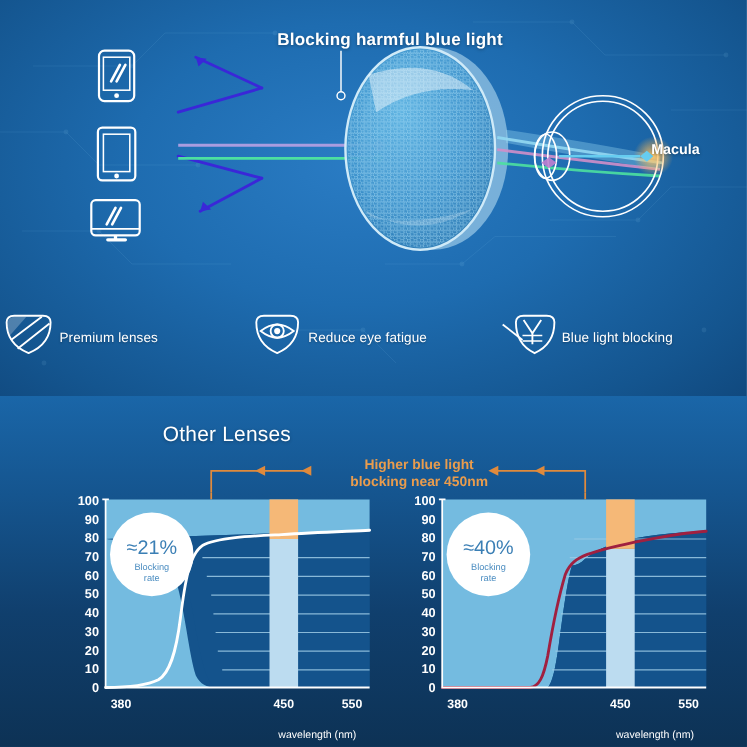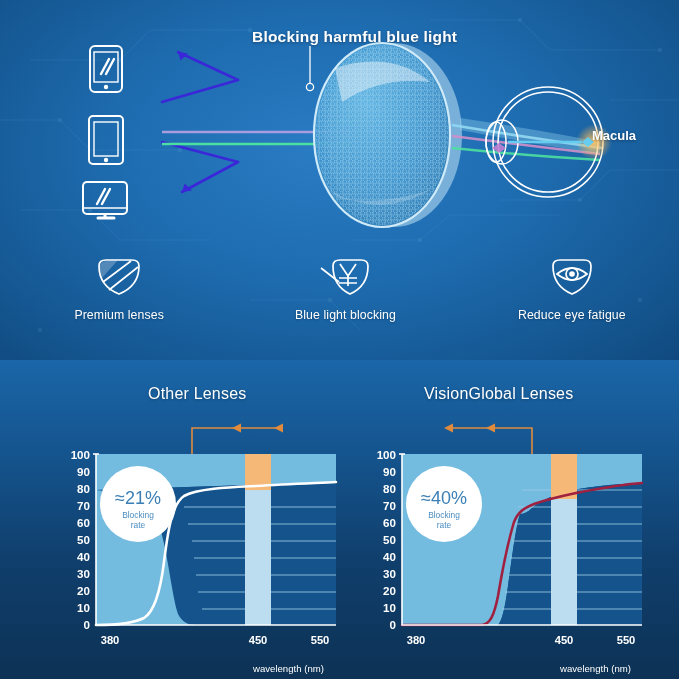--- a/index.html
+++ b/index.html
@@ -31,35 +31,35 @@
     position:absolute; left:592px; top:128px;
     color:#ffffff; font-size:13px; font-weight:600;
     text-shadow:0 1px 3px rgba(0,0,0,.35); white-space:nowrap;text-align:center;
   }
 
   
   .features {
     position:absolute; left:0; top:252px; width:679px; height:100px;
     display:flex;
   }
-  .feature { flex:1; display:flex; flex-direction:column; align-items:center;padding-left:12px; }
+  .feature { flex:1; display:flex; flex-direction:row; align-items:center; }
   .feature .ficon { height:46px; display:flex; align-items:flex-end; }
   .feature .flabel {
     margin-top:10px; color:#ffffff; font-size:12.3px; font-weight:500;
     text-align:center; line-height:1.22; letter-spacing:.1px;
     text-shadow:0 1px 2px rgba(0,0,0,.3); padding:0 2px;
   }
 
   
   .lower {
     position:absolute; left:0; top:360px; width:679px; height:319px;
     background: linear-gradient(180deg,#1a66a8 0%, #15558f 28%, #103f6d 62%, #0d3255 100%);
   }
   .chart-title {
-    position:absolute; color:#ffffff; font-size:16px; font-weight:500;
+    position:absolute; color:#ffffff; font-size:19px; font-weight:500;
     letter-spacing:.2px; white-space:nowrap; text-shadow:0 1px 3px rgba(0,0,0,.3);
   }
   #title-left  { left:148px; top:385px; }
   #title-right { left:424px; top:385px; }
 
   .annot {
     position:absolute; left:286px; top:414px; width:190px;
     color:#e99c4d; font-size:12.6px; font-weight:bold; line-height:1.28;
     text-align:center; white-space:nowrap;
   }
@@ -225,61 +225,64 @@
           <path d="M10 26 L38 5 M16 34 L45 11" stroke="#fff" stroke-width="1.7"></path>
           <path d="M6.5 13 Q6.5 5 13.5 5 H24 L9 22 Z" fill="#fff" opacity=".25"></path>
         </svg>
       </div>
       <div class="flabel">Premium lenses</div>
     </div>
 
 
     <div class="feature">
       <div class="ficon">
+        <svg width="52" height="42">
+          <path d="M7 10 Q7 4 14 4 H38 Q45 4 45 10 Q45 30 26 38 Q7 30 7 10 Z" fill="none" stroke="#fff" stroke-width="1.7"></path>
+          <path d="M11 18 Q26 6 41 18 Q26 30 11 18 Z" fill="none" stroke="#fff" stroke-width="1.7"></path>
+          <circle cx="26" cy="18" r="6" fill="none" stroke="#fff" stroke-width="1.7"></circle>
+          <circle cx="26" cy="18" r="2.8" fill="#fff"></circle>
+        </svg>
+      </div>
+      <div class="flabel">Reduce eye fatigue</div>
+    </div>
+
+    <div class="feature">
+      <div class="ficon">
         <svg width="56" height="42">
           <path d="M16 10 Q16 4 23 4 H44 Q51 4 51 10 Q51 30 33 38 Q16 30 16 10 Z" fill="none" stroke="#fff" stroke-width="1.7"></path>
           <path d="M23 8 L31 20 L39 8" stroke="#fff" stroke-width="1.7" fill="none"></path>
           <path d="M31 20 V30" stroke="#fff" stroke-width="1.7"></path>
           <path d="M22 22 H40 M22 27 H40" stroke="#fff" stroke-width="1.5"></path>
           <path d="M4 12 L22 26" stroke="#fff" stroke-width="1.7"></path>
         </svg>
       </div>
       <div class="flabel">Blue light blocking</div>
     </div>
-
-    <div class="feature">
-      <div class="ficon">
-        <svg width="52" height="42">
-          <path d="M7 10 Q7 4 14 4 H38 Q45 4 45 10 Q45 30 26 38 Q7 30 7 10 Z" fill="none" stroke="#fff" stroke-width="1.7"></path>
-          <path d="M11 18 Q26 6 41 18 Q26 30 11 18 Z" fill="none" stroke="#fff" stroke-width="1.7"></path>
-          <circle cx="26" cy="18" r="6" fill="none" stroke="#fff" stroke-width="1.7"></circle>
-          <circle cx="26" cy="18" r="2.8" fill="#fff"></circle>
-        </svg>
-      </div>
-      <div class="flabel">Reduce eye fatigue</div>
-    </div>
   </div>
 
   <div class="lower"></div>
 
   <div class="chart-title" id="title-left">Other Lenses</div>
-  <div class="chart-title" id="title-right">VisionGlobal Lenses</div>
 
   <svg style="position:absolute; left:186px; top:420px;" width="352" height="38">
     <g stroke="#e08a3c" stroke-width="1.6" fill="none">
       <path d="M6 28 L6 8 L92 8"></path>
       <path d="M346 28 L346 8 L262 8"></path>
     </g>
     <g fill="#e08a3c">
       <path d="M46 8 l9 -4.5 l0 9 z"></path>
       <path d="M88 8 l9 -4.5 l0 9 z"></path>
       <path d="M300 8 l9 -4.5 l0 9 z"></path>
       <path d="M258 8 l9 -4.5 l0 9 z"></path>
     </g>
   </svg>
+  <div class="annot">
+    <div>Higher blue light</div>
+    <div>blocking near 450nm</div>
+  </div>
 
   <svg style="position:absolute; left:186px; top:448px;" width="352" height="56">
     <path d="M6 0 L6 40" stroke="#e08a3c" stroke-width="1.6" fill="none"></path>
     <path d="M346 0 L346 34" stroke="#e08a3c" stroke-width="1.6" fill="none"></path>
     <path d="M346 42 l-5.5 -9 l11 0 z" fill="#e08a3c"></path>
   </svg>
 
   <svg class="chart" id="chart-left" width="290" height="215">
 
     <g class="ytick" text-anchor="end">

